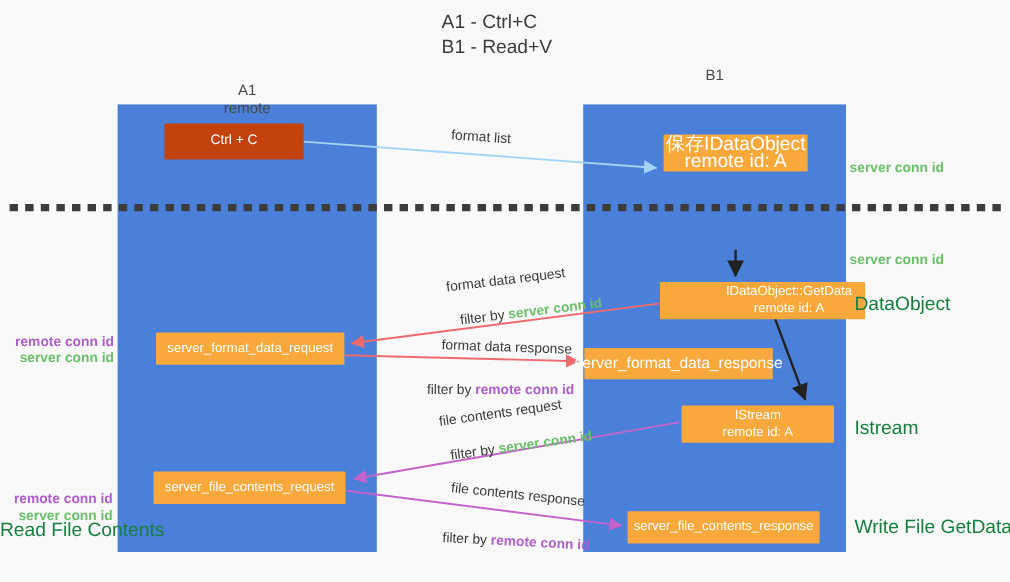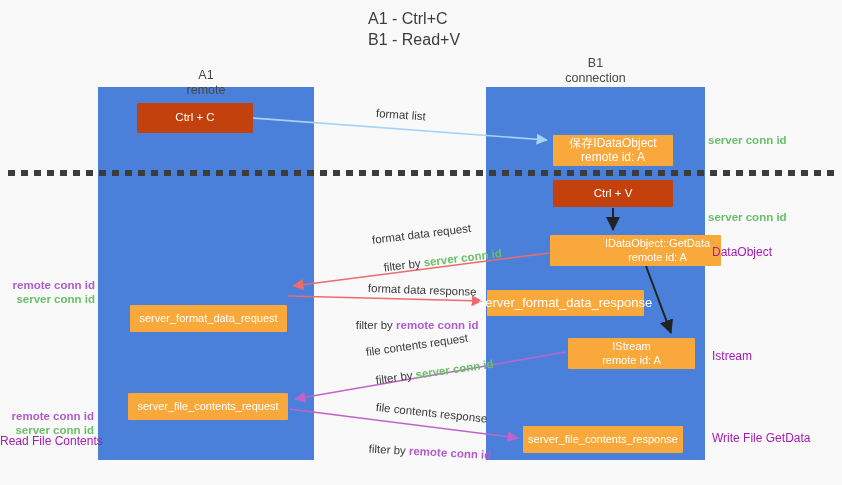--- a/index.html
+++ b/index.html
@@ -30,21 +30,21 @@
   svg.overlay{position:absolute;left:0;top:0;z-index:2;pointer-events:none;}
 
   .node{
     position:absolute;z-index:3;display:flex;flex-direction:column;
     align-items:center;justify-content:center;text-align:center;
     color:#ffffff;font-size:11.5px;line-height:13.5px;border-radius:1px;
   }
   .node.green{background:#c2410c;}
   .node.orange{background:#f9a83c;}
 
-  .slabel{position:absolute;z-index:4;font-size:12px;color:#a21caf;white-space:pre;}
+  .slabel{position:absolute;z-index:4;font-size:16px;color:#15803d;white-space:pre;}
   .slabel.bold-green{color:#6abf69;font-weight:bold;font-size:11.5px;}
   .slabel.bold-purple{color:#b15ccd;font-weight:bold;font-size:11.5px;}
   .slabel.right-align{text-align:right;}
 
   .alabel{
     position:absolute;z-index:4;font-size:11.5px;color:#3a3a3a;
     white-space:pre;transform-origin:left center;
   }
   .alabel .green{color:#6abf69;font-weight:bold;}
   .alabel .purple{color:#b15ccd;font-weight:bold;}
@@ -58,21 +58,20 @@
     <div>A1 - Ctrl+C</div>
     <div>B1 - Read+V</div>
   </div>
 
   <div class="col-header left">
     <div>A1</div>
     <div>remote</div>
   </div>
   <div class="col-header right">
     <div>B1</div>
-    <div>connection</div>
   </div>
 
   <div class="column left"></div>
   <div class="column right"></div>
 
   <svg class="overlay" width="842" height="485" viewBox="0 0 842 485">
     <defs>
       <marker id="mBlue" markerWidth="8" markerHeight="8" refX="6.5" refY="3.5" orient="auto">
         <path d="M0,0 L7,3.5 L0,7 z" fill="#a3d4f5"></path>
       </marker>
@@ -101,35 +100,32 @@
 
     <line x1="566" y1="352" x2="295" y2="399" stroke="#c263cc" stroke-width="1.6" marker-end="url(#mMagenta)"></line>
 
     <line x1="289" y1="409" x2="518" y2="438" stroke="#c263cc" stroke-width="1.6" marker-end="url(#mMagenta)"></line>
   </svg>
 
   <div class="node green" style="left:137px;top:103px;width:116px;height:30px;">
     <span>Ctrl + C</span>
   </div>
 
-  <div class="node orange" style="left:553px;top:135px;width:120px;height:31px;font-size:12px;">
+  <div class="node orange" style="left:553px;top:112px;width:120px;height:31px;font-size:16px;">
     <span>保存IDataObject</span>
     <span>remote id: A</span>
   </div>
 
-  <div class="node green" style="left:553px;top:180px;width:120px;height:27px;">
-    <span>Ctrl + V</span>
-  </div>
 
   <div class="node orange" style="left:550px;top:235px;width:127px;height:31px;font-size:11px;padding-left:44px;">
     <span>IDataObject::GetData</span>
     <span>remote id: A</span>
   </div>
 
-  <div class="node orange" style="left:130px;top:277px;width:157px;height:27px;font-size:11px;margin-top:28px;">
+  <div class="node orange" style="left:130px;top:277px;width:157px;height:27px;font-size:11px;">
     <span>server_format_data_request</span>
   </div>
 
   <div class="node orange" style="left:487px;top:290px;width:157px;height:26px;font-size:13px;">
     <span>server_format_data_response</span>
   </div>
 
   <div class="node orange" style="left:568px;top:338px;width:127px;height:31px;font-size:11px;">
     <span>IStream</span>
     <span>remote id: A</span>

